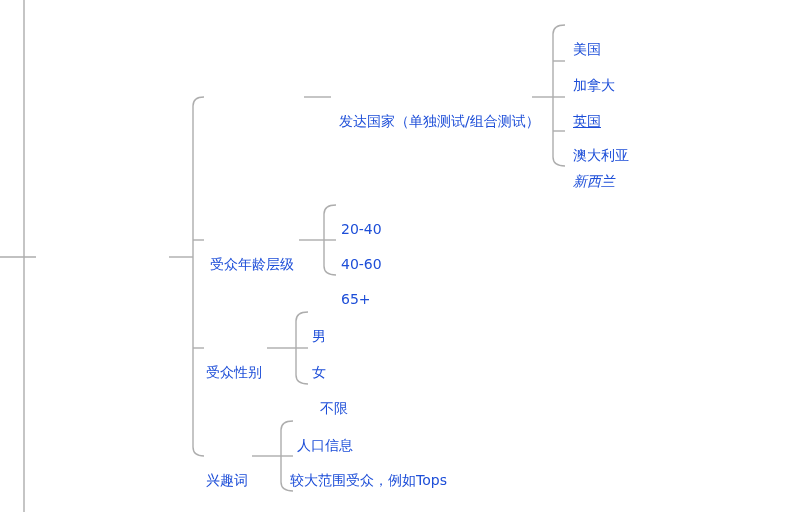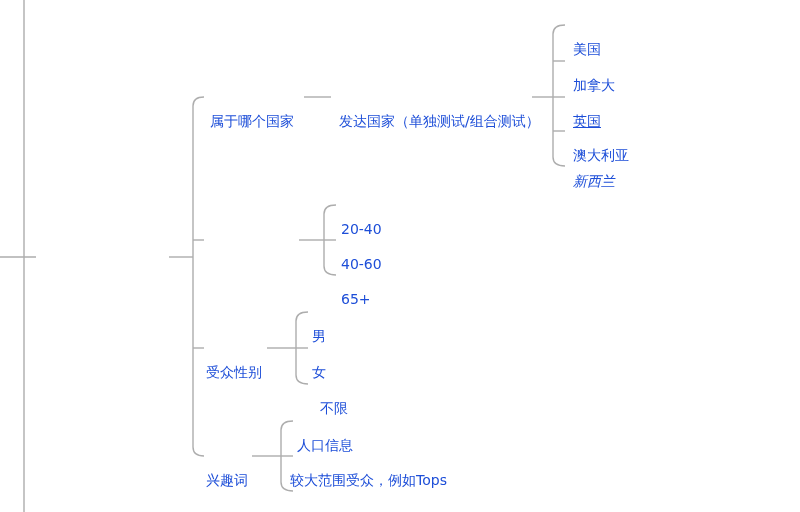--- a/index.html
+++ b/index.html
@@ -59,28 +59,28 @@
     <path d="M 267 348 H 296"></path>
     <path d="M 308 312 Q 296 312 296 321 V 375 Q 296 384 308 384"></path>
     <path d="M 296 348 H 308"></path>
 
     <path d="M 252 456 H 281"></path>
     <path d="M 293 421 Q 281 421 281 430 V 482 Q 281 491 293 491"></path>
     <path d="M 281 456 H 293"></path>
   </svg>
 
 
-  <div class="node" style="left:210px; top:97px;">属于哪个国家</div>
   <div class="node" style="left:339px; top:97px;">发达国家（单独测试/组合测试）</div>
   <div class="node" style="left:573px; top:25px;">美国</div>
   <div class="node" style="left:573px; top:61px;">加拿大</div>
   <div class="node" style="left:573px; top:97px;text-decoration:underline;">英国</div>
   <div class="node" style="left:573px; top:131px;">澳大利亚</div>
   <div class="node" style="left:573px; top:157px;font-style:italic;">新西兰</div>
 
+  <div class="node" style="left:210px; top:240px;">受众年龄层级</div>
   <div class="node" style="left:341px; top:205px;">20-40</div>
   <div class="node" style="left:341px; top:240px;">40-60</div>
   <div class="node" style="left:341px; top:275px;">65+</div>
 
   <div class="node" style="left:206px; top:348px;">受众性别</div>
   <div class="node" style="left:312px; top:312px;">男</div>
   <div class="node" style="left:312px; top:348px;">女</div>
   <div class="node" style="left:320px; top:384px;">不限</div>
 
   <div class="node" style="left:206px; top:456px;">兴趣词</div>

